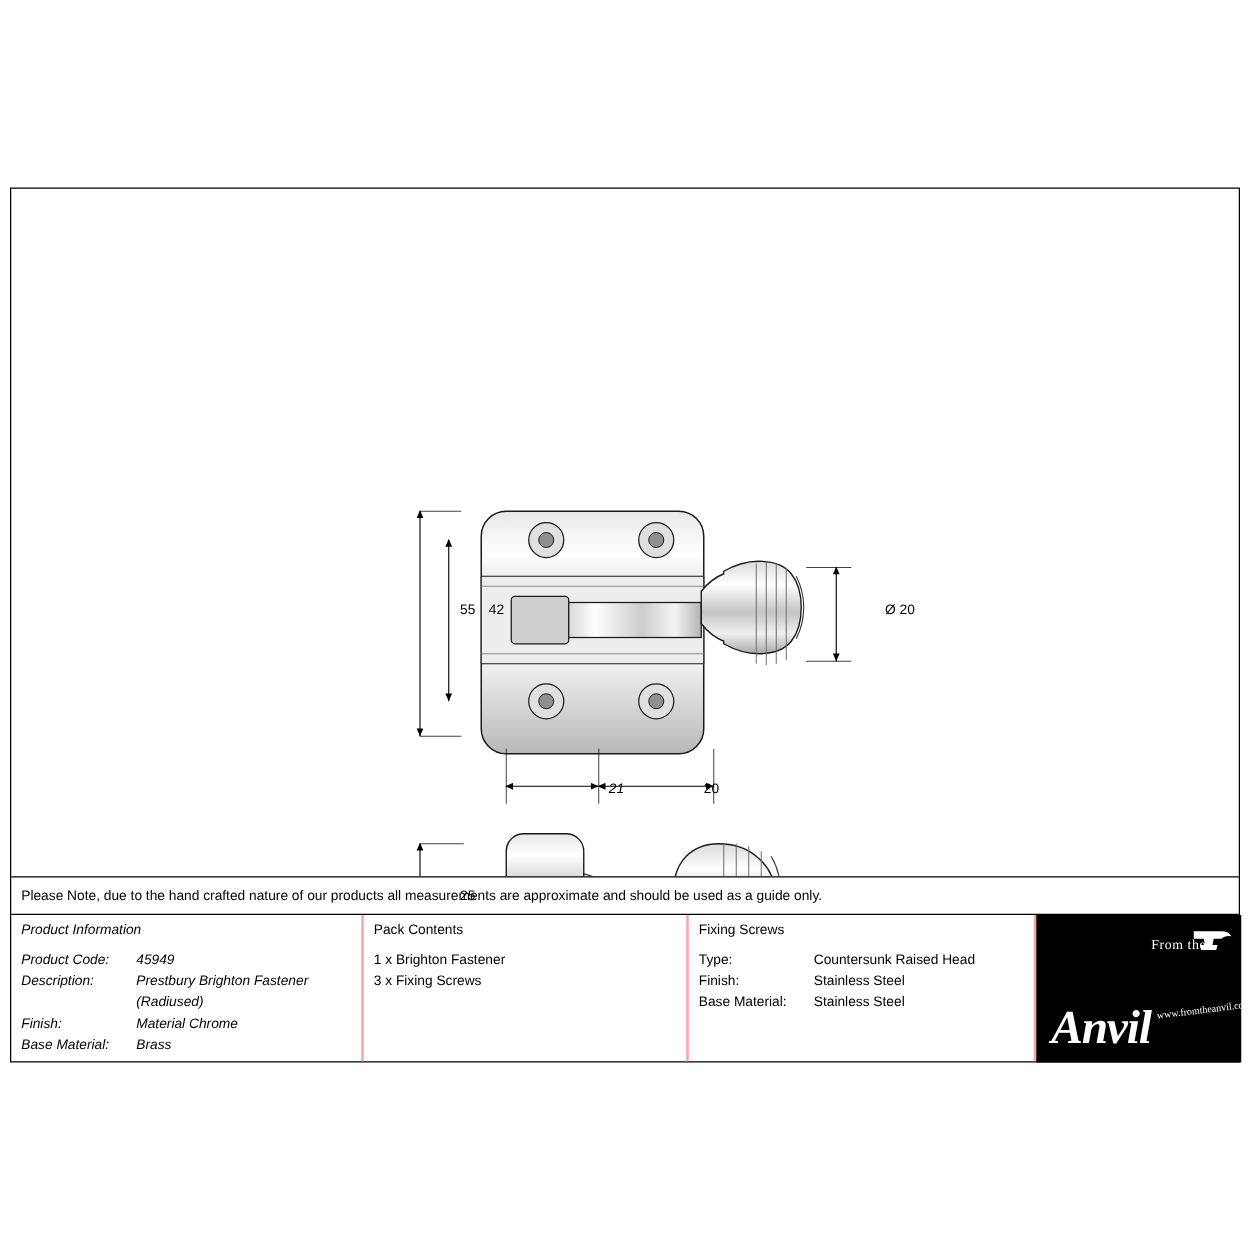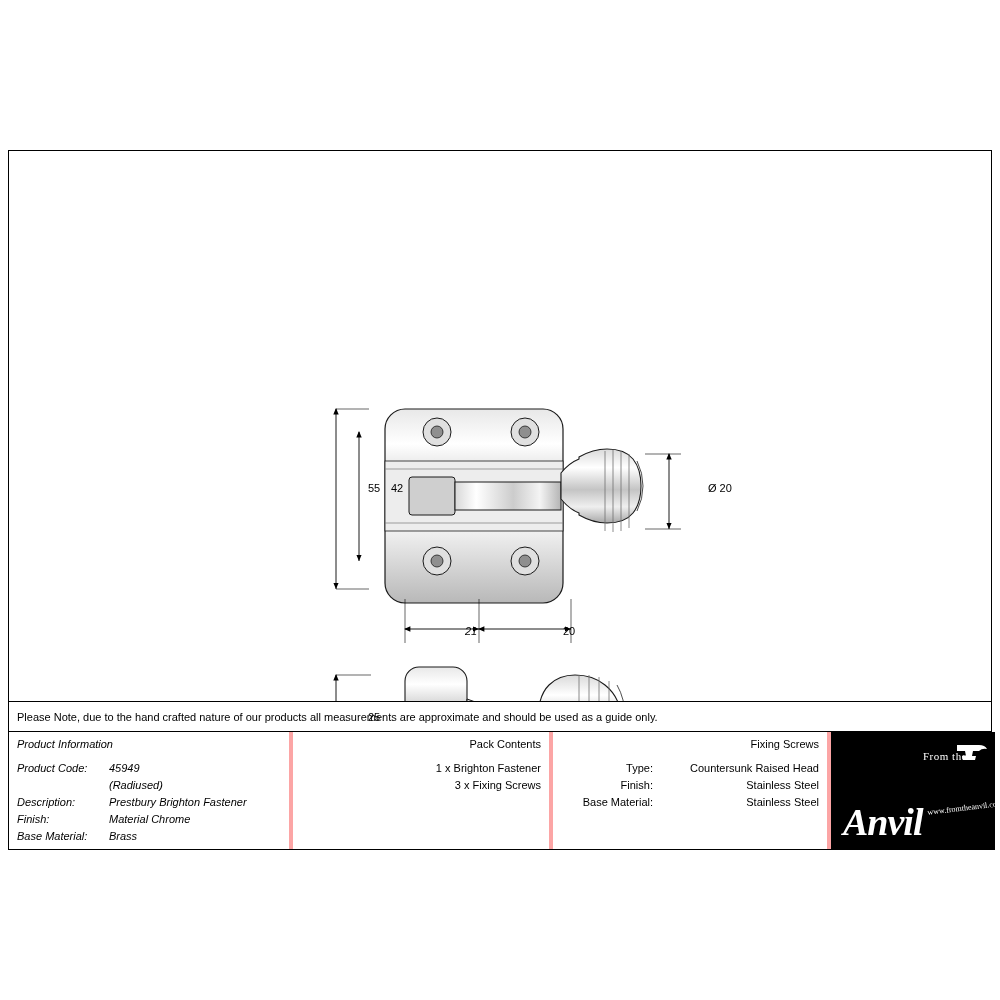--- a/index.html
+++ b/index.html
@@ -57,21 +57,21 @@
     border-top: 1px solid #000000;
     box-sizing: border-box;
     display: flex;
   }
   .col {
     box-sizing: border-box;
     height: 100%;
     position: relative;
     padding: 6px 8px 0 8px;
   }
-  .col + .col { border-left: 4px solid #fca5a5; text-align: right; }
+  .col + .col { border-left: 2px solid #fca5a5; }
   #col-product { width: 280px; font-style: italic; }
   #col-pack { width: 260px; }
   #col-screws { width: 278px; }
   #col-logo { width: 164px; padding: 0; }
   .col-title {
     font-size: 11px;
     margin-bottom: 10px;
   }
   .row {
     display: flex;
@@ -254,42 +254,42 @@
         <line x1="327" y1="524" x2="327" y2="612" stroke-width="0.9" marker-start="url(#arrB)" marker-end="url(#arrA)"></line>
         <line x1="327" y1="524" x2="362" y2="524" stroke-width="0.6"></line>
         <line x1="327" y1="612" x2="362" y2="612" stroke-width="0.6"></line>
       </g>
     </svg>
 
     
     <div class="dim-label" style="left:313px;top:331px;">55</div>
     <div class="dim-label" style="left:336px;top:331px;">42</div>
     <div class="dim-label" style="left:653px;top:331px;">Ø 20</div>
-    <div class="dim-label" style="left:410px;top:474px;font-style:italic;">21</div>
+    <div class="dim-label" style="left:432px;top:474px;font-style:italic;">21</div>
     <div class="dim-label" style="left:508px;top:474px;">20</div>
     <div class="dim-label" style="left:313px;top:560px;">25</div>
   </div>
 
   <div id="note">Please Note, due to the hand crafted nature of our products all measurements are approximate and should be used as a guide only.</div>
 
   <div id="info">
 
     <div class="col" id="col-product">
       <div class="col-title">Product Information</div>
       <div class="row">
         <div class="k">Product Code:</div>
         <div class="v">45949</div>
       </div>
       <div class="row">
+        <div class="k">Description:</div>
+        <div class="v">Prestbury Brighton Fastener</div>
+      </div>
+      <div class="row">
         <div class="k"></div>
         <div class="v">(Radiused)</div>
-      </div>
-      <div class="row">
-        <div class="k">Description:</div>
-        <div class="v">Prestbury Brighton Fastener</div>
       </div>
       <div class="row">
         <div class="k">Finish:</div>
         <div class="v">Material Chrome</div>
       </div>
       <div class="row">
         <div class="k">Base Material:</div>
         <div class="v">Brass</div>
       </div>
     </div>

